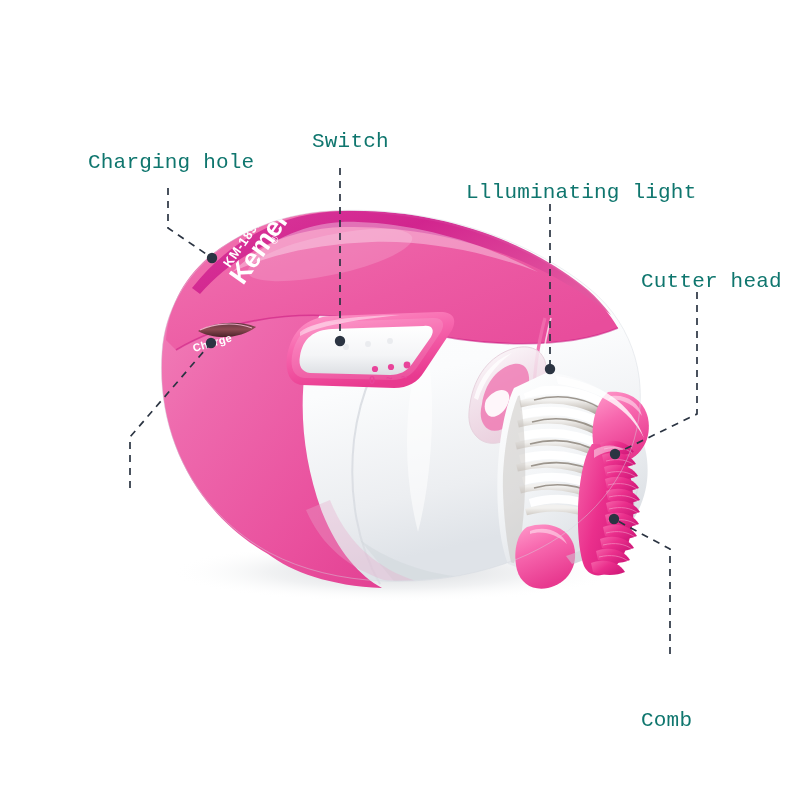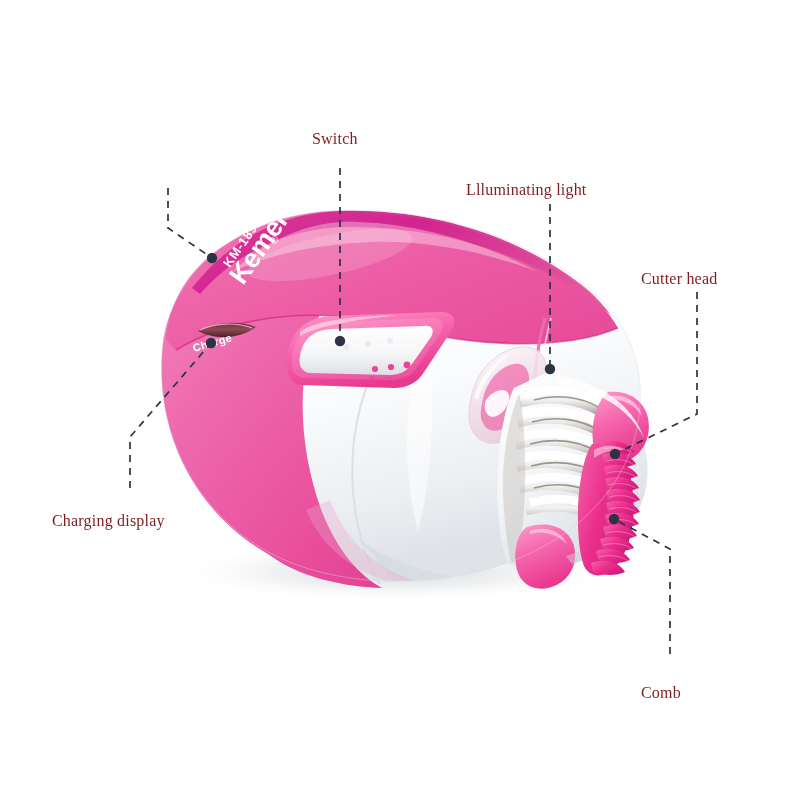--- a/index.html
+++ b/index.html
@@ -14,23 +14,23 @@
   #stage {
     position: relative;
     width: 800px;
     height: 800px;
     background: #ffffff;
     overflow: hidden;
   }
   
   .label {
     position: absolute;
-    color: #7f1d1d;
-    font-family: Liberation Serif, serif;
-    font-size: 16px;
+    color: #0f766e;
+    font-family: Liberation Mono, monospace;
+    font-size: 21px;
     font-weight: 400;
     letter-spacing: 0.2px;
     white-space: nowrap;
     line-height: 1;
   }
   
   .layer {
     position: absolute;
     left: 0;
     top: 0;
@@ -357,19 +357,19 @@
       <polyline points="550,204 550,369" fill="none" stroke="#2b3442" stroke-width="1.7" stroke-dasharray="7,6" stroke-linecap="butt"></polyline>
       <circle cx="550" cy="369" r="5.2" fill="#2b3442"></circle>
       <polyline points="697,292 697,414 615,454" fill="none" stroke="#2b3442" stroke-width="1.7" stroke-dasharray="7,6" stroke-linecap="butt"></polyline>
       <circle cx="615" cy="454" r="5.2" fill="#2b3442"></circle>
       <polyline points="130,488 130,437 211,343" fill="none" stroke="#2b3442" stroke-width="1.7" stroke-dasharray="7,6" stroke-linecap="butt"></polyline>
       <circle cx="211" cy="343" r="5.2" fill="#2b3442"></circle>
       <polyline points="670,654 670,549 614,519" fill="none" stroke="#2b3442" stroke-width="1.7" stroke-dasharray="7,6" stroke-linecap="butt"></polyline>
       <circle cx="614" cy="519" r="5.2" fill="#2b3442"></circle>
     </svg>
 
+  <div class="label" style="left: 88px; top: 152px;">Charging hole</div>
   <div class="label" style="left: 312px; top: 131px;">Switch</div>
   <div class="label" style="left: 466px; top: 168px; margin-top: 14px;">Llluminating light</div>
   <div class="label" style="left: 641px; top: 271px;">Cutter head</div>
-  <div class="label" style="left: 52px; top: 513px;">Charging display</div>
-  <div class="label" style="left: 641px; top: 685px;">Comb</div>
+  <div class="label" style="left: 641px; top: 710px;">Comb</div>
 
 </div>
 
 </body></html>

